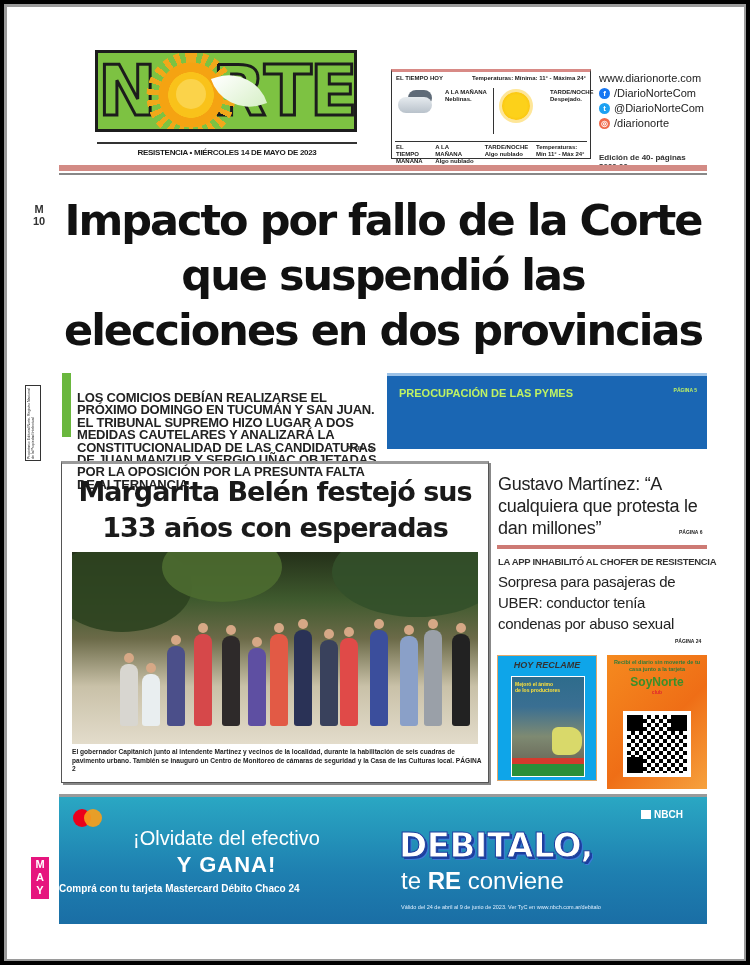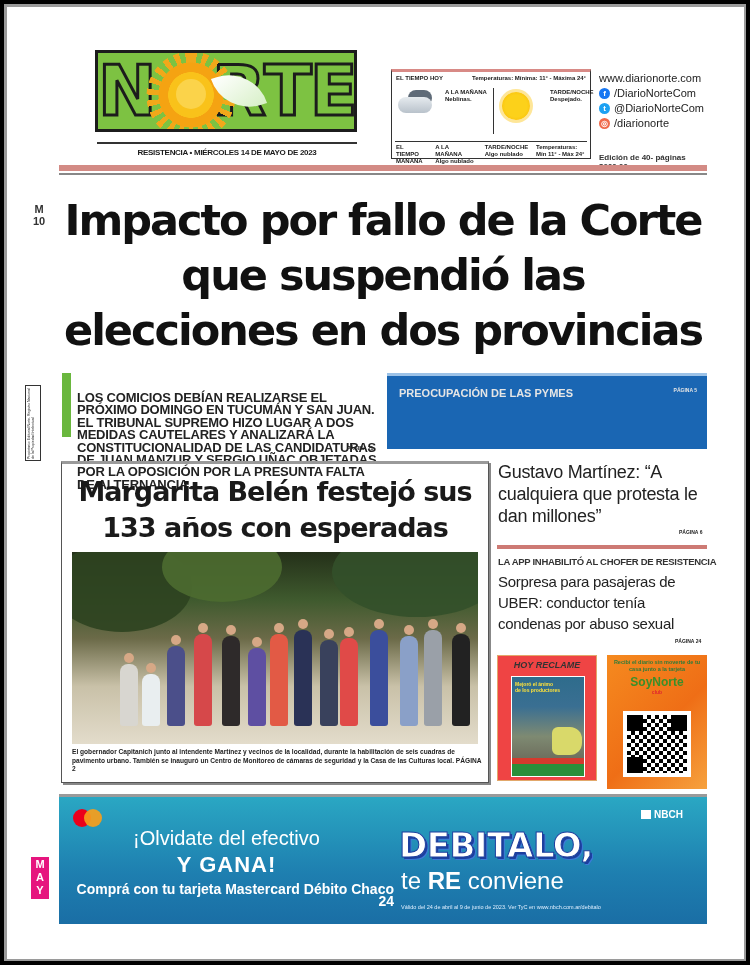--- a/index.html
+++ b/index.html
@@ -40,41 +40,41 @@
   .side-box{left:18px;top:378px;width:16px;height:76px;border:1px solid #333;font-size:3.5px;writing-mode:vertical-rl;transform:rotate(180deg);padding:1px;overflow:hidden;line-height:4px}
   .may{left:24px;top:850px;width:18px;height:42px;background:#e6157e;color:#fff;font-size:11px;font-weight:bold;text-align:center;line-height:13px;padding-top:1px}
   
   .headline{left:56px;top:186px;width:640px;text-align:center;font-family:"DejaVu Sans",sans-serif;font-weight:bold;font-size:43px;line-height:55px;letter-spacing:-2px;color:#111}
   
   .lead-bar{left:55px;top:366px;width:9px;height:64px;background:#6ab73e}
   .lead{left:70px;top:385px;width:306px;font-size:13px;line-height:12.4px;font-weight:bold;color:#222;letter-spacing:-0.2px}
   .pagina{font-size:5px;font-weight:bold;color:#222}
   .lead-pg{left:340px;top:438px}
   
-  .bluebox{left:380px;top:366px;width:320px;height:76px;background:#1a66b3;border-top:3px solid #9cc2e7;color:#e5e5e5}
+  .bluebox{left:380px;top:366px;width:320px;height:76px;background:#1a66b3;border-top:3px solid #9cc2e7;color:#bef264}
   .bb-kicker{position:absolute;left:12px;top:11px;font-size:11px;font-weight:bold}
   .bb-pg{position:absolute;right:10px;top:11px;font-size:5px;font-weight:bold}
   .bb-title{position:absolute;left:12px;top:29px;font-size:17px;font-weight:bold;line-height:20px;letter-spacing:-0.4px}
   
   .story{left:54px;top:454px;width:428px;height:322px;border:1px solid #555;border-top:3px solid #9a9a9a;box-shadow:2px 2px 0 #888}
   .story-title{position:absolute;left:0;right:0;top:10px;text-align:center;font-family:"DejaVu Sans",sans-serif;font-weight:bold;font-size:27px;line-height:36px;letter-spacing:-1px;color:#1a1a1a}
   .photo{position:absolute;left:10px;top:88px;width:406px;height:192px;overflow:hidden;background:linear-gradient(180deg,#243019 0%,#3f5a2e 25%,#6b6a48 45%,#c9c1a8 70%,#e3dccb 100%)}
   .tree{position:absolute;border-radius:50%;background:#3c5a26;opacity:.9}
   .person{position:absolute;bottom:18px;width:18px;border-radius:8px 8px 3px 3px}
   .person:before{content:"";position:absolute;left:4px;top:-11px;width:10px;height:10px;border-radius:50%;background:#d6a886}
   .caption{position:absolute;left:10px;top:284px;width:410px;font-size:6.6px;line-height:8.6px;font-weight:bold;color:#222}
   
-  .gm{left:491px;top:454px;width:212px;font-size:18px;line-height:22px;color:#222;letter-spacing:-0.3px}
+  .gm{left:491px;top:466px;width:212px;font-size:18px;line-height:22px;color:#222;letter-spacing:-0.3px}
   .gm-pg{left:672px;top:522px}
   .rc-rule{left:490px;top:538px;width:210px;height:4px;background:#cd7a74}
   .uber-k{left:491px;top:549px;font-size:9.5px;font-weight:bold;color:#333;letter-spacing:-0.3px}
   .uber{left:491px;top:564px;width:212px;font-size:15px;line-height:21px;color:#222;letter-spacing:-0.3px}
   .uber-pg{left:668px;top:631px}
   
-  .ad1{left:490px;top:648px;width:100px;height:126px;background:#ef4444;border:1px solid #e2a86b}
+  .ad1{left:490px;top:648px;width:100px;height:126px;background:#0ea5e9;border:1px solid #e2a86b}
   .ad1-t{position:absolute;left:0;right:0;top:4px;text-align:center;font-size:9px;font-weight:bold;font-style:italic;color:#333}
   .ad1-mag{position:absolute;left:13px;top:20px;width:74px;height:101px;border:1px solid #fff;background:linear-gradient(180deg,#2e6c8c 0%,#3a6f92 30%,#7e8a72 60%,#6e6f5e 82%,#d43a2d 82% 88%,#2a8f3a 88% 100%)}
   .ad1-mag-y{position:absolute;left:3px;top:4px;width:45px;font-size:5px;color:#ffe23a;font-weight:bold;line-height:6px}
   .ad1-roll{position:absolute;left:40px;top:50px;width:30px;height:28px;border-radius:6px 12px 12px 6px;background:#d9d96a}
   .ad2{left:600px;top:648px;width:100px;height:134px;background:linear-gradient(135deg,#f58a1f,#ef6e16 55%,#f6a23e)}
   .ad2-t{position:absolute;left:4px;right:4px;top:4px;text-align:center;font-size:5.5px;color:#2f7b3a;font-weight:bold;line-height:7px}
   .ad2-logo{position:absolute;left:0;right:0;top:20px;text-align:center;font-size:12px;font-weight:bold;color:#3b8f2a}
   .ad2-logo2{position:absolute;left:0;right:0;top:34px;text-align:center;font-size:5px;color:#e0262e;font-weight:bold}
   .qr{position:absolute;left:16px;top:56px;width:68px;height:66px;background:#fff;padding:4px}
   .qr-in{width:100%;height:100%;background:
@@ -82,21 +82,21 @@
     linear-gradient(#000,#000) 100% 0/16px 16px no-repeat,
     linear-gradient(#000,#000) 0 100%/16px 16px no-repeat,
     repeating-conic-gradient(#000 0 25%,#fff 0 50%) 0 0/8px 8px}
   
   .bigad{left:52px;top:787px;width:648px;height:130px;background:linear-gradient(180deg,#2aa7c3 0%,#1e7fb0 60%,#1a6ea5 100%);border-top:3px solid #9a9a9a;color:#fff}
   .mc{position:absolute;left:14px;top:12px;width:30px;height:18px}
   .mc:before{content:"";position:absolute;left:0;top:0;width:18px;height:18px;border-radius:50%;background:#eb001b}
   .mc:after{content:"";position:absolute;left:11px;top:0;width:18px;height:18px;border-radius:50%;background:#f79e1b;opacity:.92}
   .ba-l1{position:absolute;left:0;width:335px;top:30px;text-align:center;font-size:20px}
   .ba-l2{position:absolute;left:0;width:335px;top:55px;text-align:center;font-size:22px;font-weight:bold;letter-spacing:1px}
-  .ba-l3{position:absolute;left:0;width:335px;top:86px;text-align:right;font-size:14px;line-height:12px}
+  .ba-l3{position:absolute;left:0;width:335px;top:86px;text-align:left;font-size:10px;line-height:12px}
   .nbch{position:absolute;right:24px;top:12px;font-size:10px;font-weight:bold}
   .nbch-icon{display:inline-block;width:10px;height:9px;background:#fff;margin-right:3px;vertical-align:-1px}
   .debit{position:absolute;left:340px;top:28px;font-family:"DejaVu Sans",sans-serif;font-size:34px;font-weight:900;color:#fff;-webkit-text-stroke:1px #1d3f9e;text-shadow:2px 2px 0 #1d3f9e,3px 3px 0 #3d7ad8;letter-spacing:-0.5px}
   .tere{position:absolute;left:342px;top:70px;font-size:24px;color:#fff}
   .tere b{font-weight:900}
   .valido{position:absolute;left:342px;top:107px;font-size:5.5px;color:#dfefff}
 </style>
 </head>
 <body>
 

